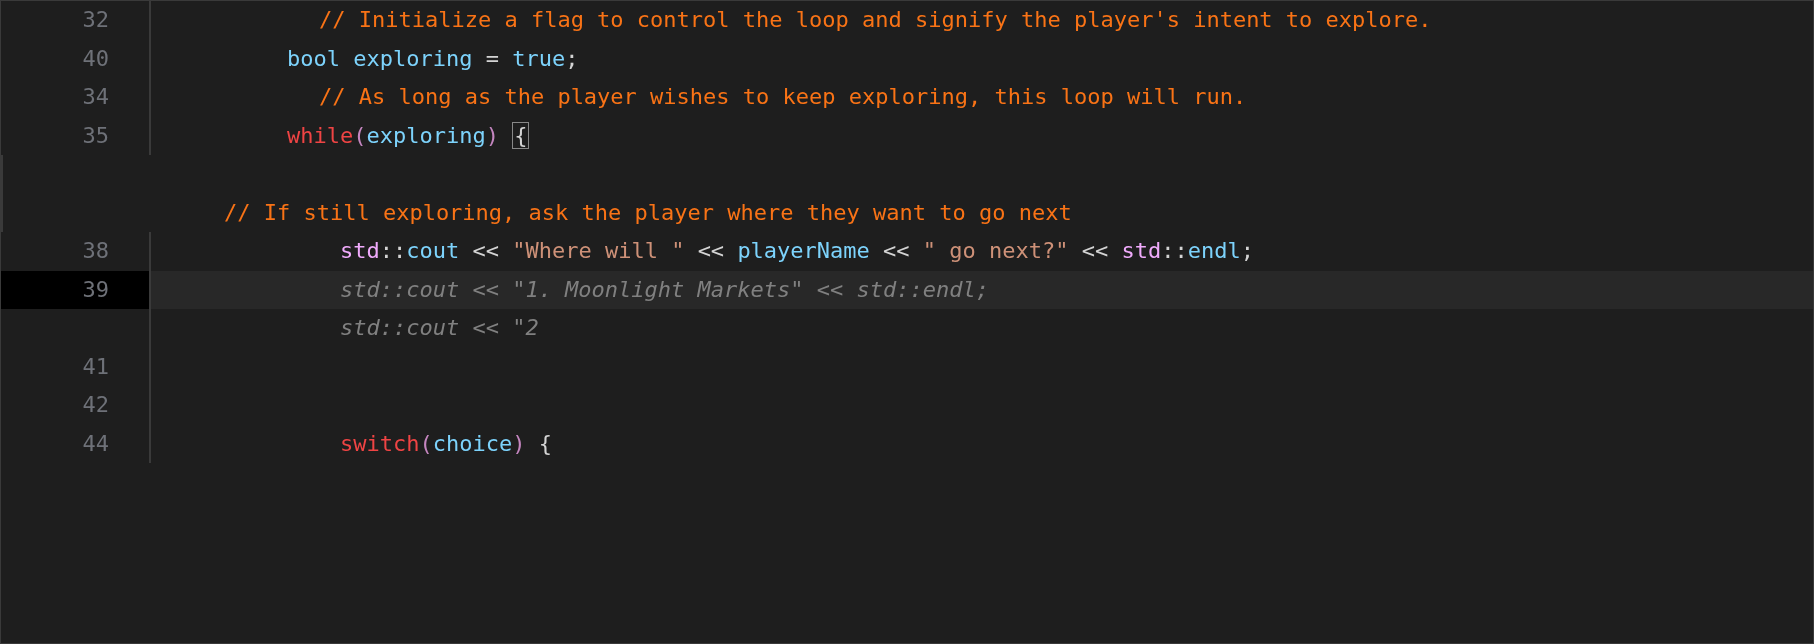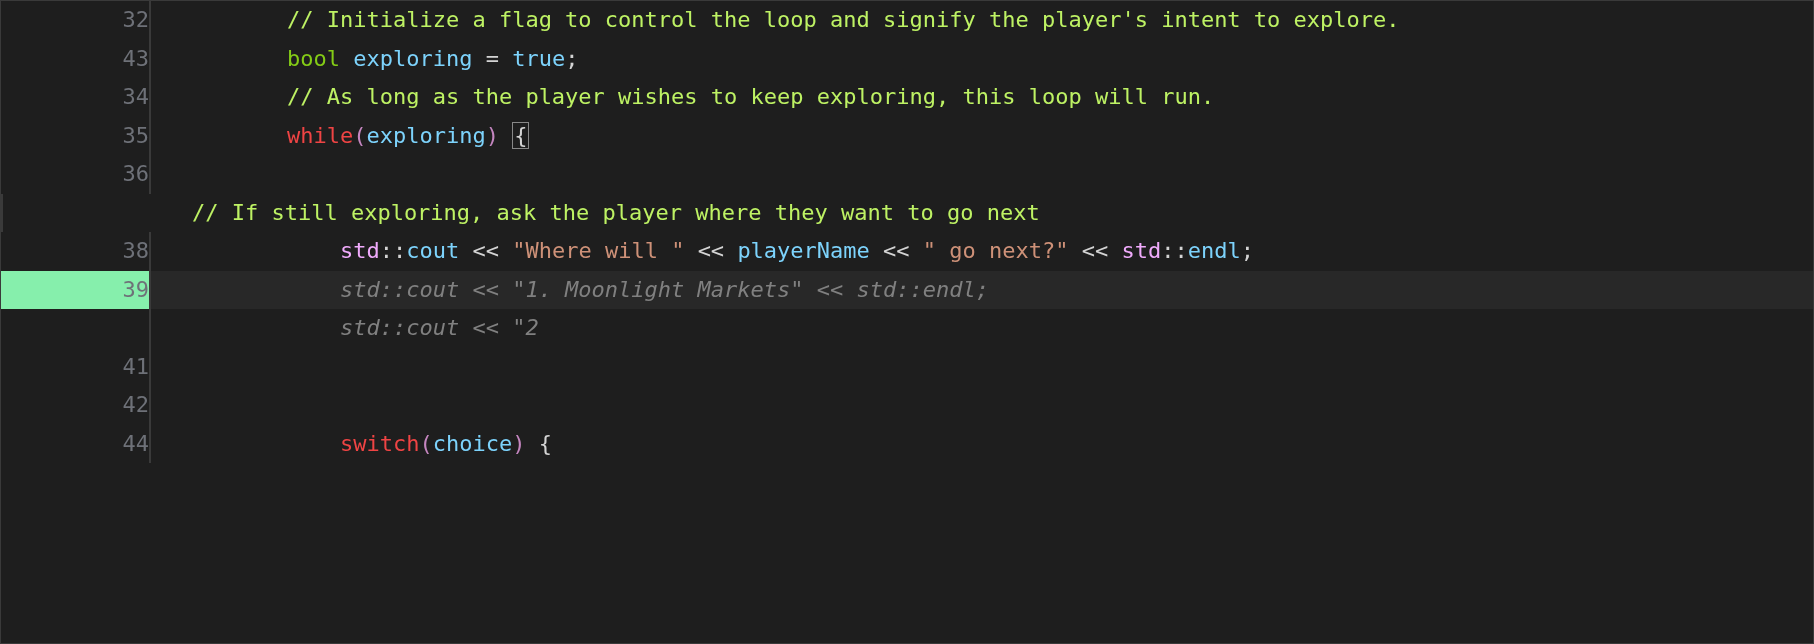--- a/index.html
+++ b/index.html
@@ -19,22 +19,22 @@
       border: 1px solid #3a3a3a;
     }
 
     .editor-container {
       display: flex;
       width: 100%;
       height: 100%;
       background-color: #1e1e1e;
     }
 
-    .comment { color: #bef264; }
-    .keyword-type { color: #84cc16; margin-top: 46px; }
+    .comment { color: #f97316; margin-left: 32px; }
+    .keyword-type { color: #7dd3fc; margin-top: 46px; }
     .keyword-control { color: #ef4444; }
     .keyword-value { color: #7dd3fc; }
     .identifier { color: #7dd3fc; }
     .operator { color: #d4d4d4; }
     .punctuation { color: #d4d4d4; }
     .paren-highlight { color: #c586c0; }
     .brace-match {
       color: #d4d4d4;
       border: 1px solid #888;
       padding: 0 1px;
@@ -50,26 +50,27 @@
     .row-wrapper {
       display: flex;
       width: 100%;
     }
 
     .row-wrapper.highlighted {
       background-color: #282828;
     }
 
     .row-wrapper.highlighted .gutter-cell {
-      background-color: #86efac;
+      background-color: #000000;
     }
 
     .gutter-cell {
       width: 148px;
       text-align: right;
+      padding-right: 40px;
       color: #6e7178;
       flex-shrink: 0;
       user-select: none;
     }
 
     .border-cell {
       width: 2px;
       background-color: #3a3a3a;
       flex-shrink: 0;
     }
@@ -86,36 +87,35 @@
 <body>
 
 <div class="editor-container">
   <div id="lines-root" style="width:100%;">
       <div class="row-wrapper">
         <div class="gutter-cell">32</div>
         <div class="border-cell"></div>
         <div class="code-cell"><span>        </span><span class="comment">// Initialize a flag to control the loop and signify the player's intent to explore.</span></div>
       </div>
       <div class="row-wrapper">
-        <div class="gutter-cell">43</div>
+        <div class="gutter-cell">40</div>
         <div class="border-cell"></div>
         <div class="code-cell"><span>        </span><span class="keyword-type">bool</span><span class=""> </span><span class="identifier">exploring</span><span class=""> </span><span class="operator">=</span><span class=""> </span><span class="keyword-value">true</span><span class="punctuation">;</span></div>
       </div>
       <div class="row-wrapper">
         <div class="gutter-cell">34</div>
         <div class="border-cell"></div>
         <div class="code-cell"><span>        </span><span class="comment">// As long as the player wishes to keep exploring, this loop will run.</span></div>
       </div>
       <div class="row-wrapper">
         <div class="gutter-cell">35</div>
         <div class="border-cell"></div>
         <div class="code-cell"><span>        </span><span class="keyword-control">while</span><span class="paren-highlight">(</span><span class="identifier">exploring</span><span class="paren-highlight">)</span><span class=""> </span><span class="brace-match">{</span></div>
       </div>
       <div class="row-wrapper">
-        <div class="gutter-cell">36</div>
         <div class="border-cell"></div>
         <div class="code-cell"><span>        </span></div>
       </div>
       <div class="row-wrapper">
         <div class="border-cell"></div>
         <div class="code-cell"><span>            </span><span class="comment">// If still exploring, ask the player where they want to go next</span></div>
       </div>
       <div class="row-wrapper">
         <div class="gutter-cell">38</div>
         <div class="border-cell"></div>

